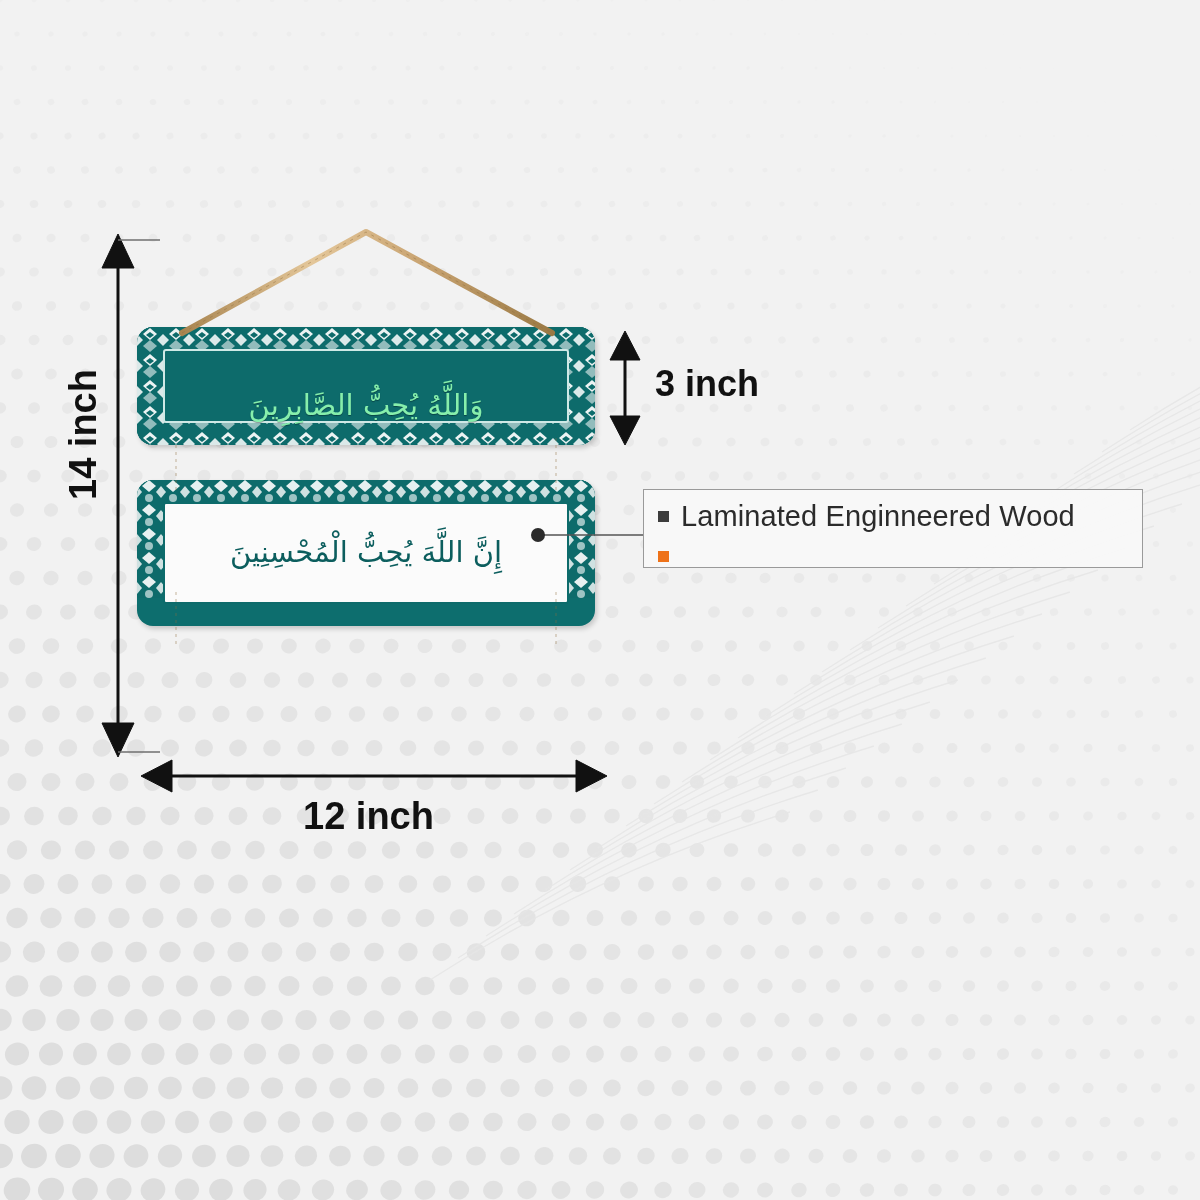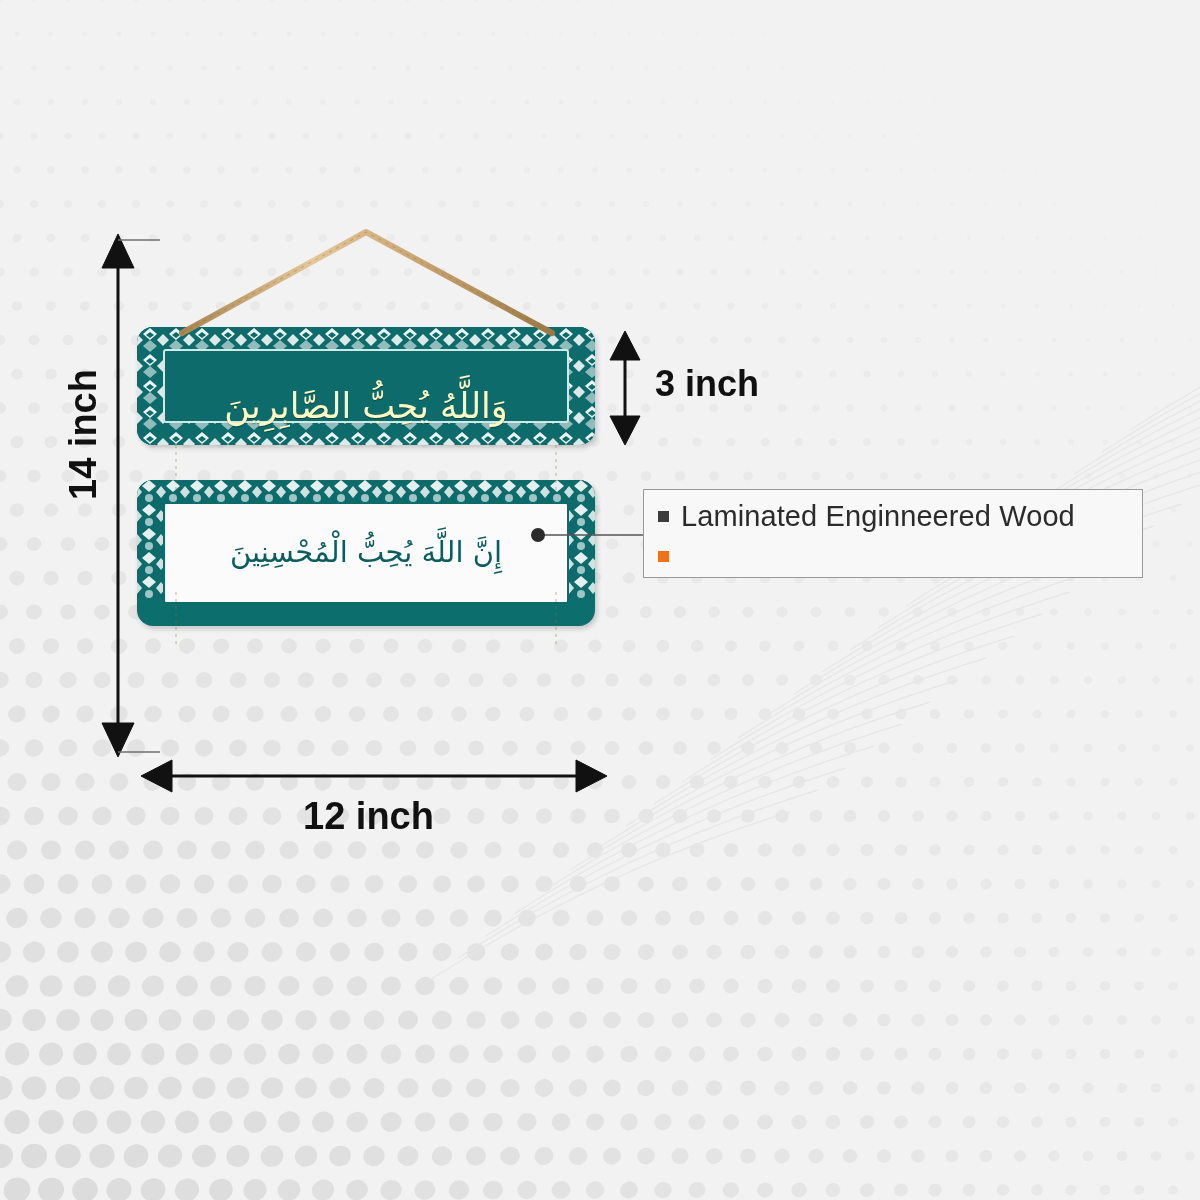--- a/index.html
+++ b/index.html
@@ -35,21 +35,21 @@
   .plaque.dark .inner{background:#0d6b6b;border-color:#cfe9e6;}
   .plaque.light .inner{background:#fbfbfb;border-color:#0d6b6b;}
 
   .arabic{
     font-family:"DejaVu Sans", sans-serif;
     direction:rtl;
     white-space:nowrap;
     line-height:1.15;
     letter-spacing:.5px;
   }
-  .plaque.dark .arabic{color:#fef9c3;font-size:35px;text-shadow:0 1px 1px rgba(0,0,0,.35);margin-top:40px;}
+  .plaque.dark .arabic{color:#86efac;font-size:29px;text-shadow:0 1px 1px rgba(0,0,0,.35);margin-top:40px;}
   .plaque.light .arabic{color:#0c5e5e;font-size:29px;}
 
   
   .rope-layer{position:absolute;inset:0;z-index:3;pointer-events:none;}
 
   
   .dim-layer{position:absolute;inset:0;z-index:4;}
   .dim-label{
     position:absolute;
     color:#111111;
@@ -62,21 +62,21 @@
     transform:rotate(-90deg);
     transform-origin:left top;
   }
   #dim-bottom-label{left:303px;top:795px;font-size:38px;}
   #dim-right-label{left:655px;top:363px;font-size:36px;}
 
   
   #callout-box{
     position:absolute;
     left:643px;top:489px;
-    width:500px;height:89px;
+    width:500px;height:79px;
     border:1.5px solid #9a9a9a;
     background:rgba(248,248,248,.92);
     box-sizing:border-box;
     padding:6px 0 0 14px;
     z-index:5;
   }
   .callout-row{display:flex;align-items:center;gap:12px;height:40px;}
   .bullet{width:11px;height:11px;flex:0 0 11px;}
   #callout-bullet-1{background:#3d3d3d;}
   #callout-bullet-2{background:#ee7219;}

